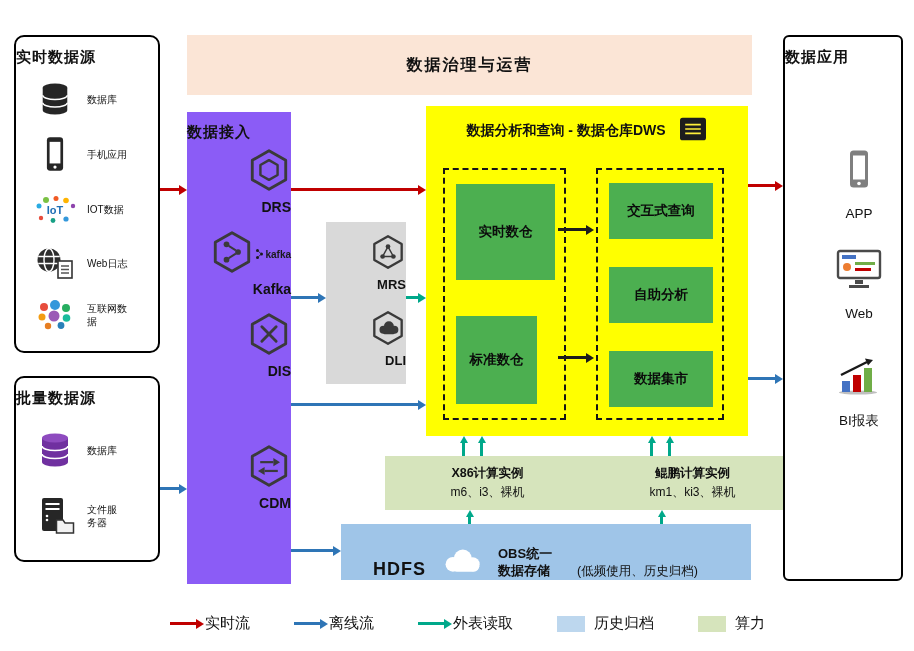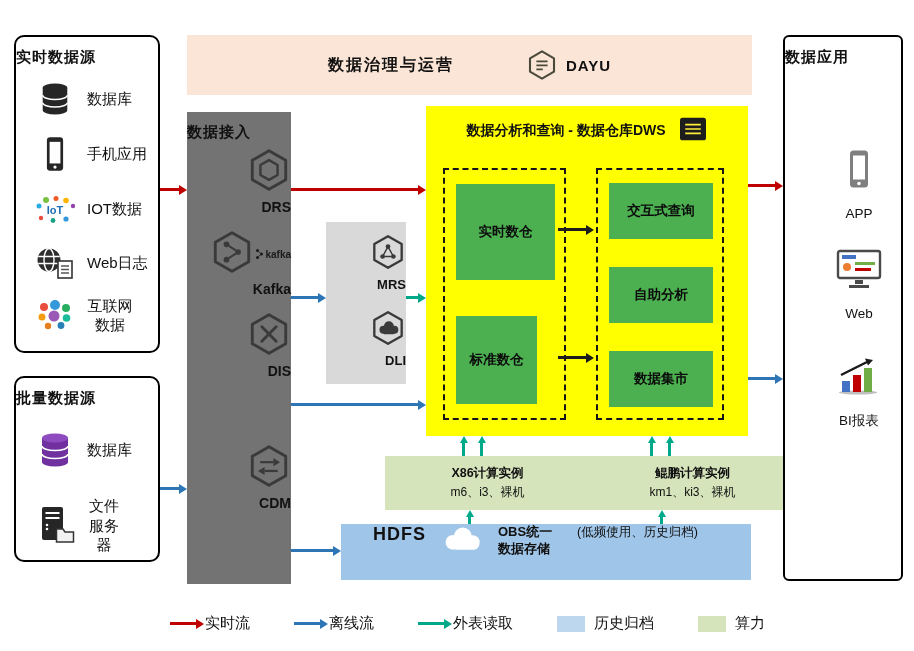--- a/index.html
+++ b/index.html
@@ -4,46 +4,46 @@
 <style>
   *{margin:0;padding:0;box-sizing:border-box;}
   body{margin:0;background:#ffffff;font-family:"Liberation Sans","DejaVu Sans",sans-serif;}
   .canvas{position:relative;width:914px;height:651px;background:#ffffff;color:#111;overflow:hidden;}
 
   
   .panel{position:absolute;background:#fff;border:2px solid #000;border-radius:10px;}
   .box-title{font-weight:bold;font-size:15px;padding-top:11px;letter-spacing:1px;}
   .src-item{position:absolute;left:16px;width:120px;display:flex;align-items:center;gap:9px;min-height:40px;}
   .src-icon{width:46px;display:flex;justify-content:center;flex:0 0 46px;}
-  .src-label{font-size:15px;line-height:1.3;text-align:center;}
+  .src-label{font-size:10px;line-height:1.3;}
 
   .banner{position:absolute;left:187px;top:35px;width:565px;height:60px;background:#fbe5d6;display:flex;align-items:center;justify-content:center;gap:72px;}
   .banner-title{font-weight:bold;font-size:16px;letter-spacing:2px;}
   .dayu{display:flex;align-items:center;gap:8px;font-weight:bold;font-size:15px;letter-spacing:1px;}
 
-  .col{position:absolute;left:187px;top:112px;width:104px;height:472px;background:#737373;}
+  .col{position:absolute;left:187px;top:112px;width:104px;height:472px;background:#8b5cf6;}
   .svc{position:absolute;left:0;width:100%;display:flex;flex-direction:column;align-items:flex-end;}
   .svc-label{font-weight:bold;font-size:14px;margin-top:3px;}
   .kafka-row{display:flex;align-items:center;gap:1px;}
   .kafka-mark{display:flex;align-items:center;gap:1px;font-size:10px;font-weight:bold;color:#1a1a1a;}
 
   .graybox{position:absolute;left:326px;top:222px;width:80px;height:162px;background:#d9d9d9;}
   .graybox .svc-label{font-size:13px;}
 
   .dws{position:absolute;left:426px;top:106px;width:322px;height:330px;background:#ffff00;}
   .dws-title{display:flex;align-items:center;justify-content:center;gap:12px;font-weight:bold;font-size:14px;padding-top:10px;}
   .dashed{position:absolute;border:2px dashed #161616;}
   .greenbox{position:absolute;background:#4caf50;display:flex;align-items:center;justify-content:center;font-weight:bold;font-size:13.5px;color:#0b0b0b;text-align:center;}
 
   .compute{position:absolute;left:341px;top:456px;width:410px;height:54px;background:#d6e4bc;display:flex;margin-left:44px;}
   .compute-half{flex:1;display:flex;flex-direction:column;align-items:center;justify-content:center;}
   .compute-title{font-weight:bold;font-size:12.5px;}
   .compute-sub{font-size:12px;margin-top:2px;}
 
-  .storage{position:absolute;left:341px;top:524px;width:410px;height:56px;background:#9fc5e8;display:flex;align-items:flex-start;gap:13px;padding-left:32px;}
+  .storage{position:absolute;left:341px;top:524px;width:410px;height:56px;background:#9fc5e8;display:flex;align-items:flex-end;gap:13px;padding-left:32px;}
   .hdfs{font-weight:bold;font-size:18px;letter-spacing:1px;}
   .obs-label{font-weight:bold;font-size:13px;width:66px;line-height:1.3;}
   .obs-note{font-size:12.5px;}
 
   .apps-item{position:absolute;left:16px;width:100%;display:flex;flex-direction:column;align-items:center;gap:13px;}
   .apps-label{font-size:13.5px;}
 
   
   .harrow{position:absolute;height:3px;background:var(--c);}
   .harrow::after{content:"";position:absolute;left:100%;top:50%;transform:translateY(-50%);width:0;height:0;
@@ -60,27 +60,20 @@
     border-left:8px solid var(--c);border-top:5px solid transparent;border-bottom:5px solid transparent;}
   .legend-swatch{display:inline-block;width:28px;height:16px;}
 </style>
 </head>
 <body>
 
 <div class="canvas">
 
   <div class="banner">
     <span class="banner-title">数据治理与运营</span>
-    <span class="dayu">
-      <svg width="32" height="32" viewBox="0 0 40 40">
-        <polygon points="20,3 35,11.7 35,28.3 20,37 5,28.3 5,11.7" fill="none" stroke="#4a4a3c" stroke-width="2.6" stroke-linejoin="round"></polygon>
-        <path d="M13 15.5 h14 M13 20.5 h14 M13 25.5 h8" stroke="#4a4a3c" stroke-width="2.2"></path>
-      </svg>
-      <span>DAYU</span>
-    </span>
   </div>
 
   <div class="panel" style="left:14px;top:35px;width:146px;height:318px">
     <div class="box-title">实时数据源</div>
     <div class="src-item" style="top:42px">
       <span class="src-icon">
         <svg width="34" height="36" viewBox="0 0 36 38">
           <path d="M5 7 v24 a13 4.5 0 0 0 26 0 V7" fill="#262626"></path>
           <ellipse cx="18" cy="7" rx="13" ry="4.5" fill="#262626"></ellipse>
           <path d="M5 15 a13 4.5 0 0 0 26 0 M5 23 a13 4.5 0 0 0 26 0" stroke="#ffffff" stroke-width="1.6" fill="none"></path>

